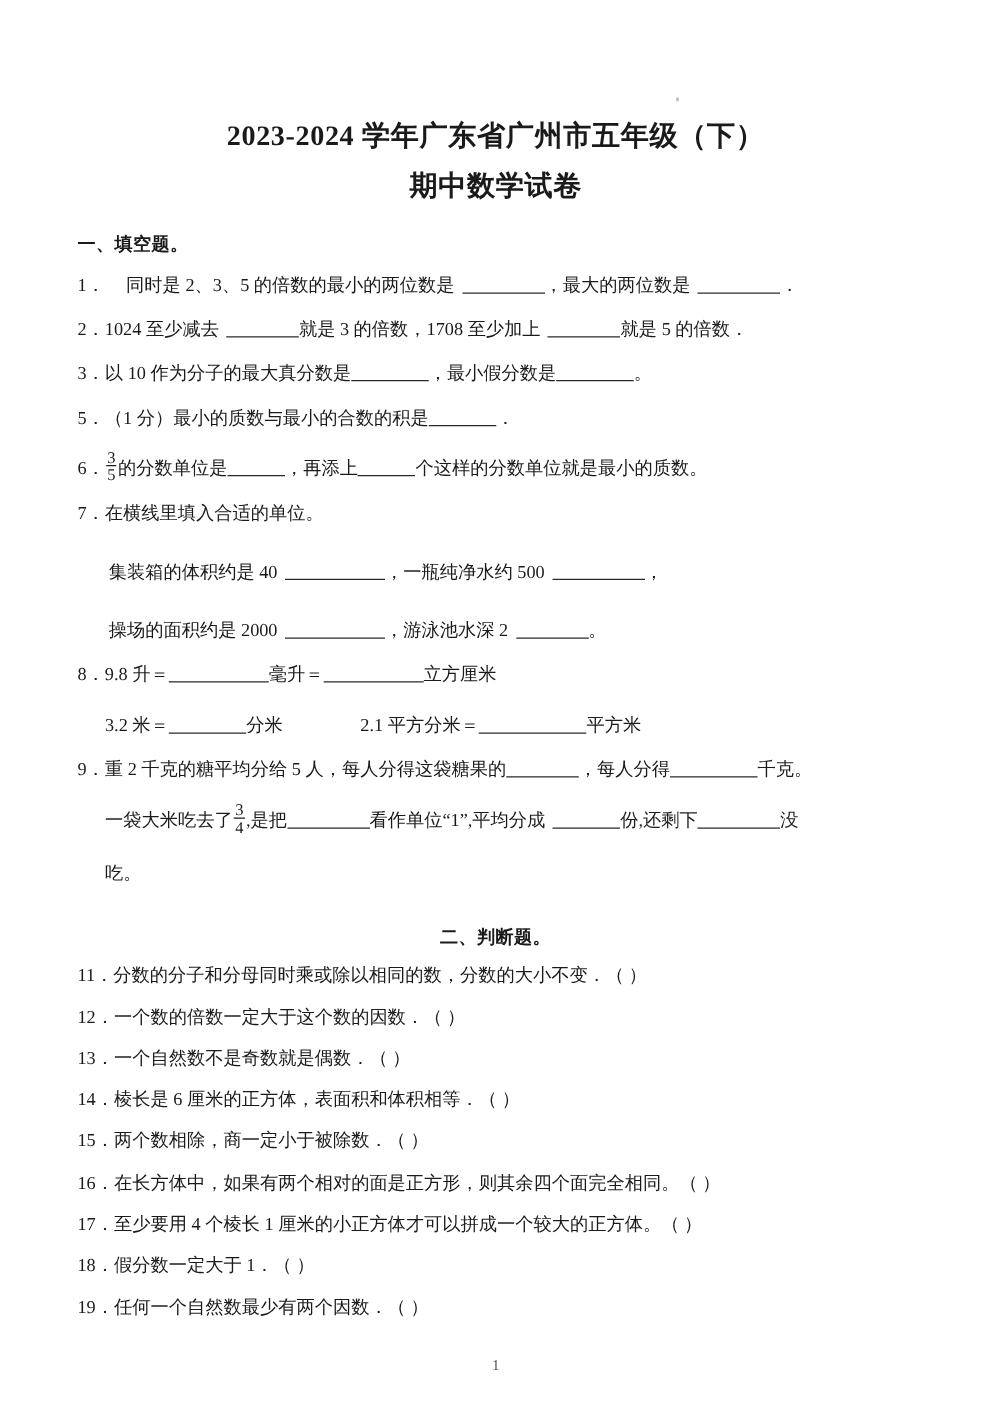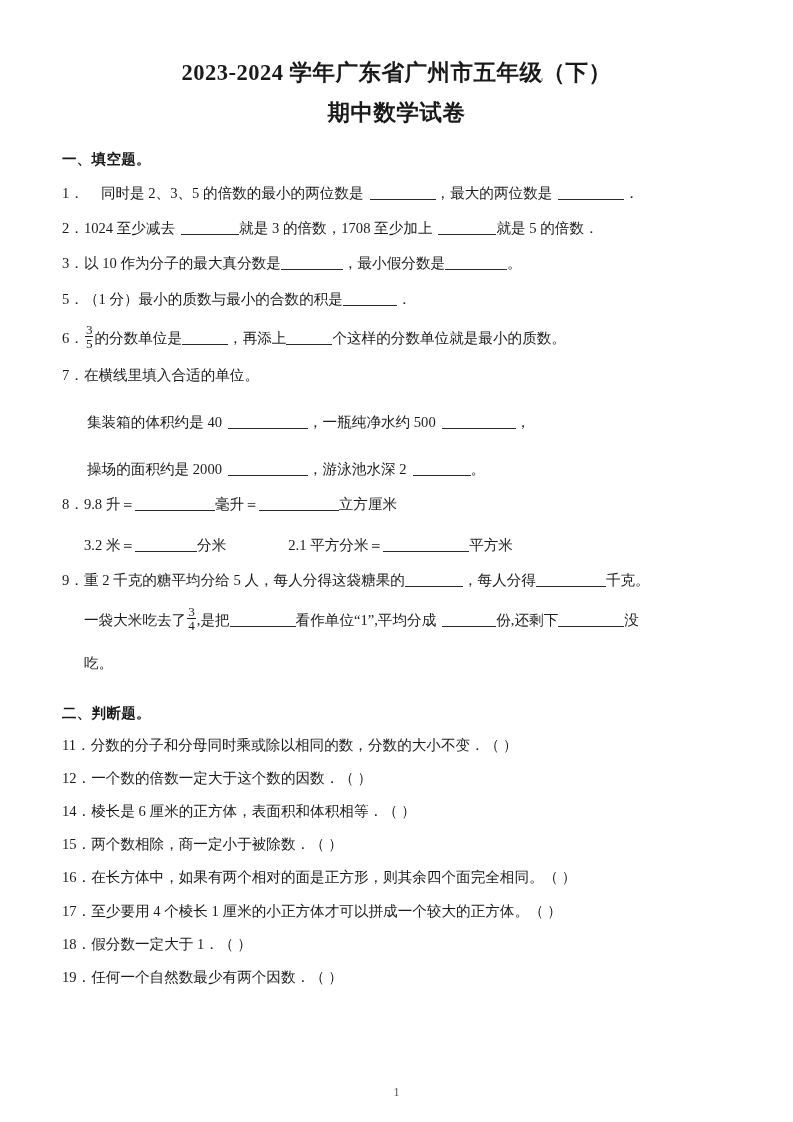--- a/index.html
+++ b/index.html
@@ -31,21 +31,21 @@
     background: #b9b9b9;
   }
   .doc-title {
     text-align: center;
     font-weight: bold;
     font-size: 22.5px;
     letter-spacing: 0.5px;
     line-height: 1.0;
   }
   .title-line1 {
-    padding-top: 62px;
+    padding-top: 98px;
   }
   .title-line2 {
     padding-top: 17px;
   }
   .section-head {
     font-weight: bold;
     font-size: 14.5px;
     margin-top: 26px;
     margin-bottom: 3px;
     letter-spacing: 0.3px;
@@ -165,30 +165,33 @@
 
   <div class="q">
     <span class="q-num">9．</span><span>重 2 千克的糖平均分给 5 人，每人分得这袋糖果的</span><span class="blank b58"></span><span>，每人分得</span><span class="blank b70"></span><span>千克。</span>
   </div>
 
   <div class="q">
     <span class="sub2" style="margin-top:0;"><span>一袋大米吃去了</span><span class="frac"><span class="num">3</span><span class="den">4</span></span><span>,是把</span><span class="blank b66"></span><span>看作单位“1”,平均分成</span><span class="gap-sm"></span><span class="blank b54"></span><span>份,还剩下</span><span class="blank b66"></span><span>没</span></span>
     <span class="sub2">吃。</span>
   </div>
 
-  <div class="section-head" style="margin-top:30px;">二、判断题。</div>
+  <div class="section-head" style="margin-top:30px;text-align:center;">二、判断题。</div>
 
   <div class="q tight">
     <span class="q-num">11．</span><span>分数的分子和分母同时乘或除以相同的数，分数的大小不变．</span><span class="paren">（        ）</span>
   </div>
 
   <div class="q tight">
     <span class="q-num">12．</span><span>一个数的倍数一定大于这个数的因数．</span><span class="paren">（       ）</span>
   </div>
 
+  <div class="q tight">
+    <span class="q-num">13．</span><span>一个自然数不是奇数就是偶数．</span><span class="paren">（       ）</span>
+  </div>
 
   <div class="q tight">
     <span class="q-num">14．</span><span>棱长是 6 厘米的正方体，表面积和体积相等．</span><span class="paren">（       ）</span>
   </div>
 
   <div class="q tight">
     <span class="q-num">15．</span><span>两个数相除，商一定小于被除数．</span><span class="paren">（       ）</span>
   </div>
 
   <div class="q tight">

